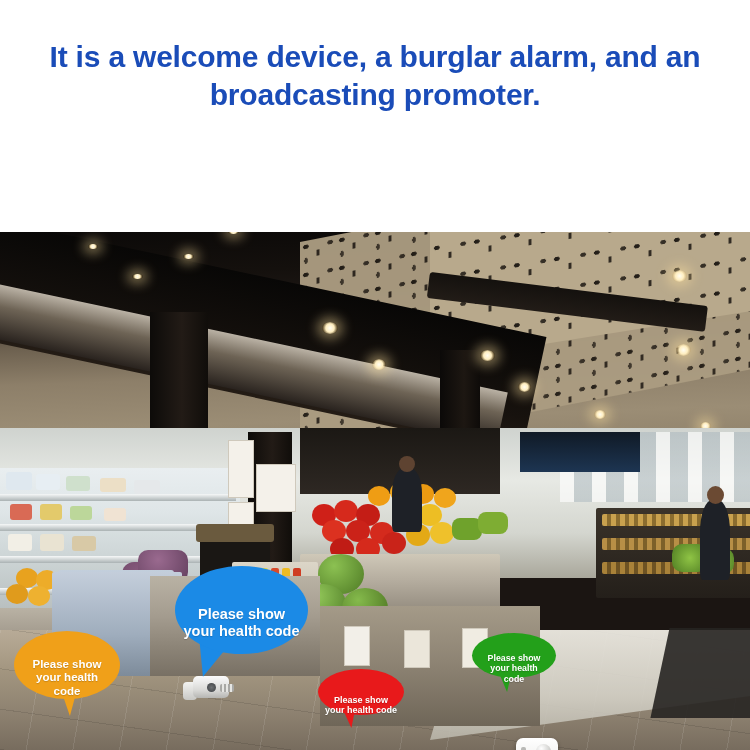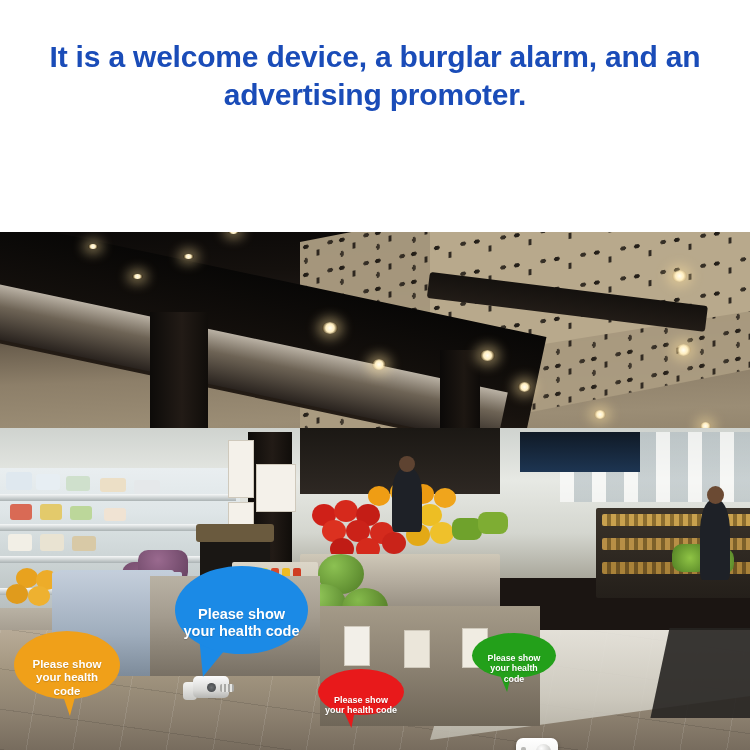--- a/index.html
+++ b/index.html
@@ -261,21 +261,21 @@
     background:#b9b9b6;
   }
   .signcard{position:absolute;background:#f4f1ea;border:1px solid #cfc9bc;}
 </style>
 </head>
 <body>
 
 <div class="page">
 
   <div class="header">
-    <h1 class="headline">It is a welcome device, a burglar alarm, and an advertising promoter.</h1>
+    <h1 class="headline">It is a welcome device, a burglar alarm, and an broadcasting promoter.</h1>
   </div>
 
   <div class="photo">
     <div class="photo-scene">
 
       <div class="ceiling"></div>
       <div class="ceiling-perf"></div>
       <div class="ceiling-perf2"></div>
       <div class="beam-dark"></div>
       <div class="beam-dark2"></div>

